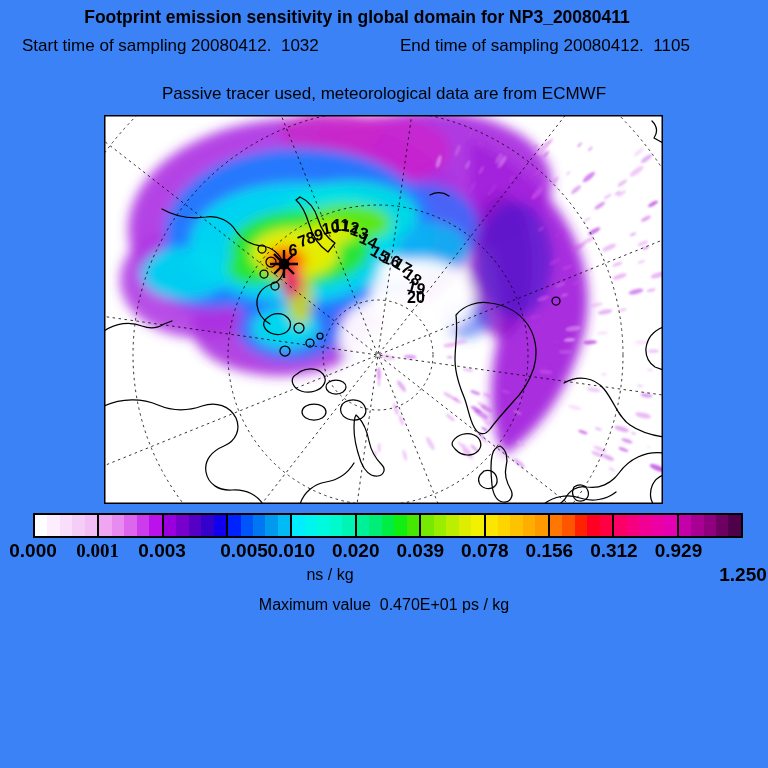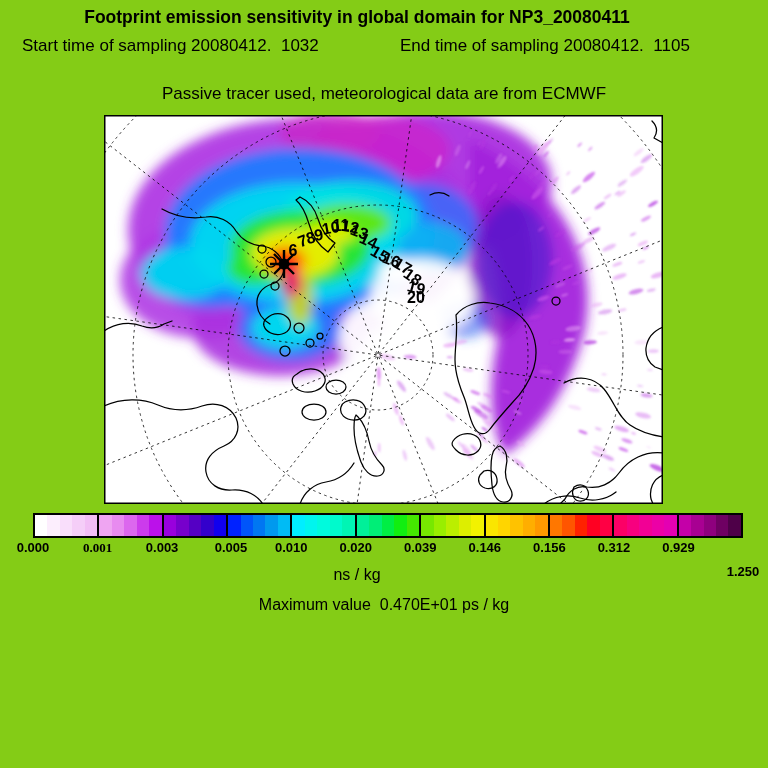--- a/index.html
+++ b/index.html
@@ -1,31 +1,31 @@
 <!DOCTYPE html>
 <html><head>
 <meta charset="utf-8">
 <style>
   html,body{margin:0;padding:0;background:#fff;}
-  #page{position:relative;width:768px;height:768px;background:#84cc16;overflow:hidden;
+  #page{position:relative;width:768px;height:768px;background:#3b82f6;overflow:hidden;
         font-family:"Liberation Sans",sans-serif;color:#000;}
   .abs{position:absolute;}
   .hl{white-space:pre;font-size:17px;}
   #title{top:7px;left:0;width:714px;text-align:center;font-weight:bold;font-size:17.5px;white-space:pre;}
   #line2a{top:36px;left:22px;text-align:right;}  #line2b{top:36px;left:400px;}
   #line3a{top:60px;left:90px;}  #line3b{top:60px;left:402px;}
   #line4{top:84px;left:0;width:768px;text-align:center;}
   #map{left:104px;top:115px;}
   #cbar{left:33px;top:513px;width:710px;height:25px;border:2px solid #000;display:flex;box-sizing:border-box;}
   #cbar .seg{flex:1;display:flex;border-right:2px solid #000;}
   #cbar .seg:last-child{border-right:none;}
   #cbar .cell{flex:1;}
   #cbticks{left:0;top:540px;width:768px;height:18px;}
-  #cbticks .tick{position:absolute;transform:translateX(-50%);font-weight:bold;font-size:13px;white-space:pre;}
-  #units{top:566px;left:0;width:660px;text-align:center;font-size:16px;white-space:pre;padding-left:27px;}
+  #cbticks .tick{position:absolute;transform:translateX(-50%);font-weight:bold;font-size:19px;white-space:pre;}
+  #units{top:566px;left:0;width:660px;text-align:center;font-size:16px;white-space:pre;}
   #maxval{top:596px;left:0;width:768px;text-align:center;font-size:16px;white-space:pre;}
   #traj text{font-family:"Liberation Sans",sans-serif;font-weight:bold;font-size:16px;fill:#000;
              text-anchor:middle;dominant-baseline:middle;}
   #grat line, #grat circle{stroke:#000;stroke-width:0.8;fill:none;stroke-dasharray:2.5 3.5;}
   #coast path, #coast circle, #coast ellipse{fill:none;stroke:#000;stroke-width:1.25;stroke-linecap:round;stroke-linejoin:round;}
 </style>
 </head>
 <body>
 
 <div id="page">
@@ -380,25 +380,25 @@
         <div class="cell" style="background: rgb(168, 0, 146);"></div>
         <div class="cell" style="background: rgb(142, 0, 126);"></div>
         <div class="cell" style="background: rgb(110, 0, 98);"></div>
         <div class="cell" style="background: rgb(78, 0, 72);"></div>
       </div>
     </div>
   <div id="cbticks" class="abs">
       <div class="tick" style="left: 33px;">0.000</div>
       <div class="tick" style="left: 97.5455px; font-family: Liberation Serif, serif;">0.001</div>
       <div class="tick" style="left: 162.091px;">0.003</div>
-      <div class="tick" style="left: 231px;">0.005</div>
+      <div class="tick" style="left: 244px;">0.005</div>
       <div class="tick" style="left: 291.182px;">0.010</div>
       <div class="tick" style="left: 355.727px;">0.020</div>
       <div class="tick" style="left: 420.273px;">0.039</div>
-      <div class="tick" style="left: 484.818px;">0.146</div>
+      <div class="tick" style="left: 484.818px;">0.078</div>
       <div class="tick" style="left: 549.364px;">0.156</div>
       <div class="tick" style="left: 613.909px;">0.312</div>
       <div class="tick" style="left: 678.455px;">0.929</div>
       <div class="tick" style="left: 743px; margin-top: 24px;">1.250</div>
     </div>
   <div id="units" class="abs">ns / kg</div>
   <div id="maxval" class="abs">Maximum value  0.470E+01 ps / kg</div>
 
 </div>
 

